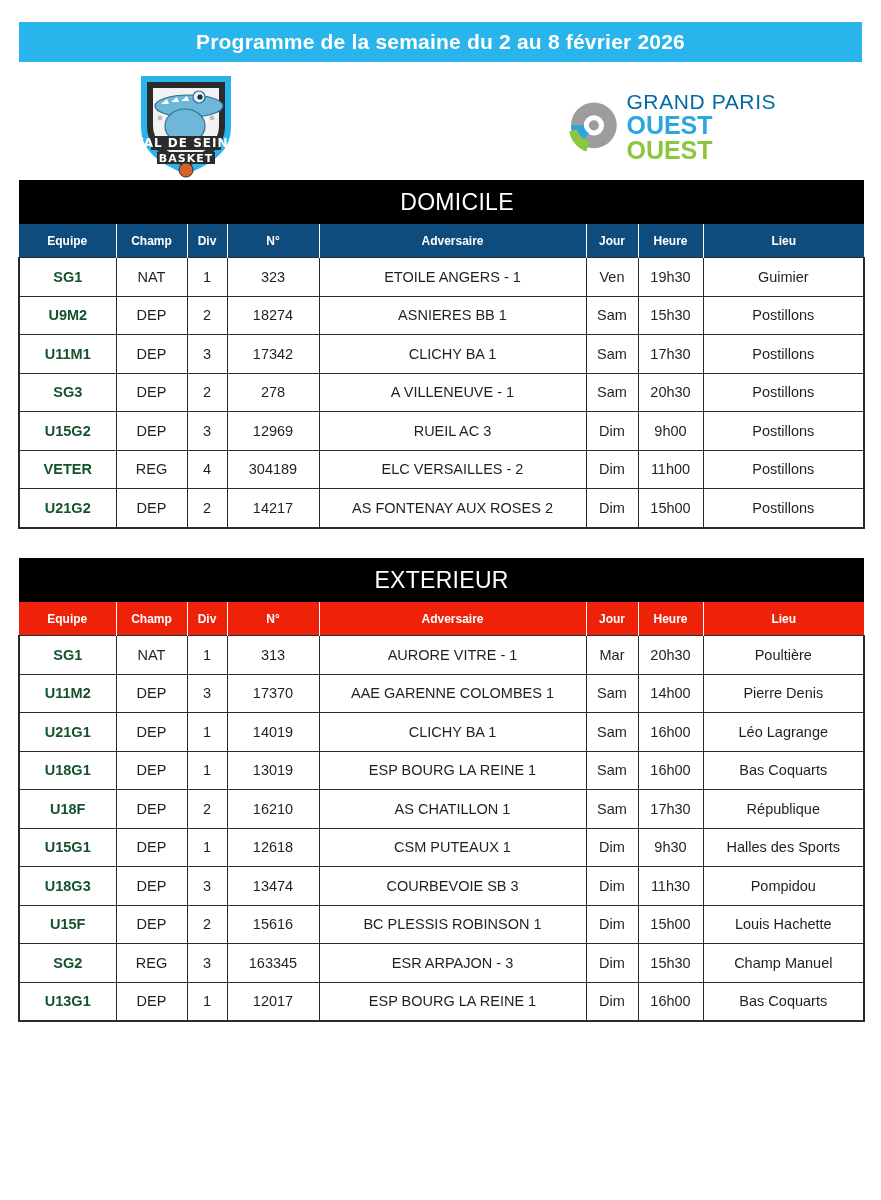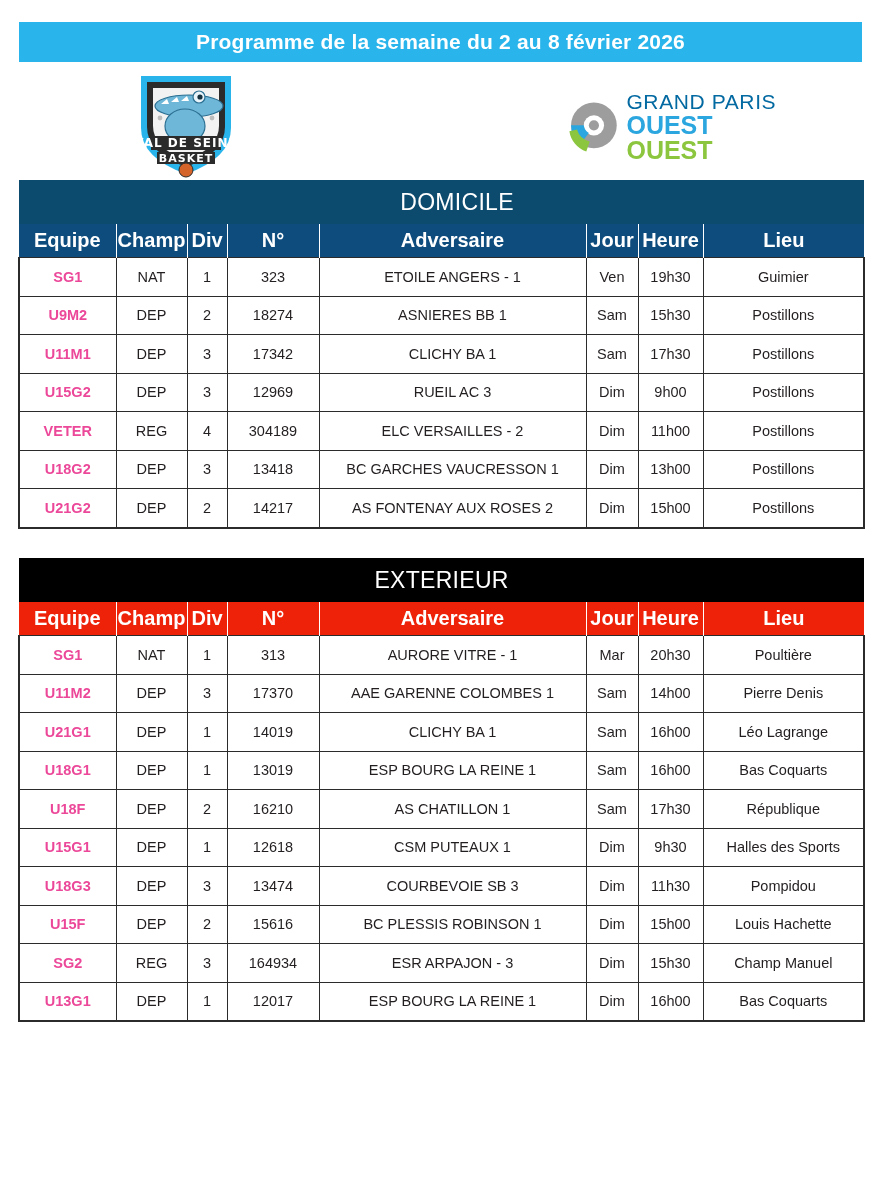--- a/index.html
+++ b/index.html
@@ -46,41 +46,41 @@
   col.c-adv{width:267px;}
   col.c-jour{width:52px;}
   col.c-heure{width:65px;}
   col.c-lieu{width:161px;}
 
   .section-title td{
     height:42px;text-align:center;color:#fff;
     font-size:23px;font-weight:400;letter-spacing:.3px;
     border:none;
   }
-  .dom .section-title td{background:#0c4a6e;padding-left:32px;}
+  .dom .section-title td{background:#000000;padding-left:32px;}
   .ext .section-title td{background:#000000;}
 
   thead.colhead th{
-    height:31px;color:#ffffff;font-size:20px;font-weight:bold;
+    height:31px;color:#ffffff;font-size:12px;font-weight:bold;
     text-align:center;vertical-align:middle;
     border-left:1px solid #ffffff;border-right:1px solid #ffffff;
     border-top:none;border-bottom:none;
   }
   .dom thead.colhead th{background:#0e4c7e;}
   .ext thead.colhead th{background:#ed2209;}
   thead.colhead th:first-child{border-left:none;}
   thead.colhead th:last-child{border-right:none;}
 
   tbody.rows td{
     height:37.5px;font-size:14.5px;color:#231f20;
     text-align:center;vertical-align:middle;
     border:1px solid #2b2b2b;background:#ffffff;
     padding:0 2px;white-space:nowrap;overflow:hidden;
   }
-  tbody.rows td.team{font-weight:bold;color:#ec4899;}
+  tbody.rows td.team{font-weight:bold;color:#14532d;}
   tbody.rows tr td:first-child{border-left:2px solid #2b2b2b;}
   tbody.rows tr td:last-child{border-right:2px solid #2b2b2b;}
   tbody.rows tr:last-child td{border-bottom:2px solid #2b2b2b;}
 
   
   .footer{position:absolute;left:0;top:1020px;width:881px;height:180px;}
 </style>
 </head>
 <body>
 
@@ -188,47 +188,47 @@
             <td class="team">U11M1</td>
             <td>DEP</td>
             <td>3</td>
             <td>17342</td>
             <td>CLICHY BA 1</td>
             <td>Sam</td>
             <td>17h30</td>
             <td>Postillons</td>
           </tr>
           <tr>
+            <td class="team">SG3</td>
+            <td>DEP</td>
+            <td>2</td>
+            <td>278</td>
+            <td>A VILLENEUVE - 1</td>
+            <td>Sam</td>
+            <td>20h30</td>
+            <td>Postillons</td>
+          </tr>
+          <tr>
             <td class="team">U15G2</td>
             <td>DEP</td>
             <td>3</td>
             <td>12969</td>
             <td>RUEIL AC 3</td>
             <td>Dim</td>
             <td>9h00</td>
             <td>Postillons</td>
           </tr>
           <tr>
             <td class="team">VETER</td>
             <td>REG</td>
             <td>4</td>
             <td>304189</td>
             <td>ELC VERSAILLES - 2</td>
             <td>Dim</td>
             <td>11h00</td>
-            <td>Postillons</td>
-          </tr>
-          <tr>
-            <td class="team">U18G2</td>
-            <td>DEP</td>
-            <td>3</td>
-            <td>13418</td>
-            <td>BC GARCHES VAUCRESSON 1</td>
-            <td>Dim</td>
-            <td>13h00</td>
             <td>Postillons</td>
           </tr>
           <tr>
             <td class="team">U21G2</td>
             <td>DEP</td>
             <td>2</td>
             <td>14217</td>
             <td>AS FONTENAY AUX ROSES 2</td>
             <td>Dim</td>
             <td>15h00</td>
@@ -345,21 +345,21 @@
             <td>15616</td>
             <td>BC PLESSIS ROBINSON 1</td>
             <td>Dim</td>
             <td>15h00</td>
             <td>Louis Hachette</td>
           </tr>
           <tr>
             <td class="team">SG2</td>
             <td>REG</td>
             <td>3</td>
-            <td>164934</td>
+            <td>163345</td>
             <td>ESR ARPAJON - 3</td>
             <td>Dim</td>
             <td>15h30</td>
             <td>Champ Manuel</td>
           </tr>
           <tr>
             <td class="team">U13G1</td>
             <td>DEP</td>
             <td>1</td>
             <td>12017</td>

